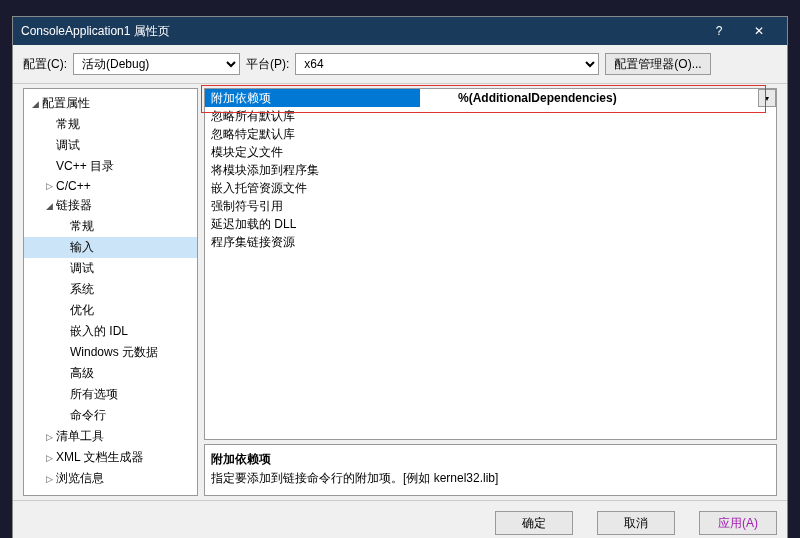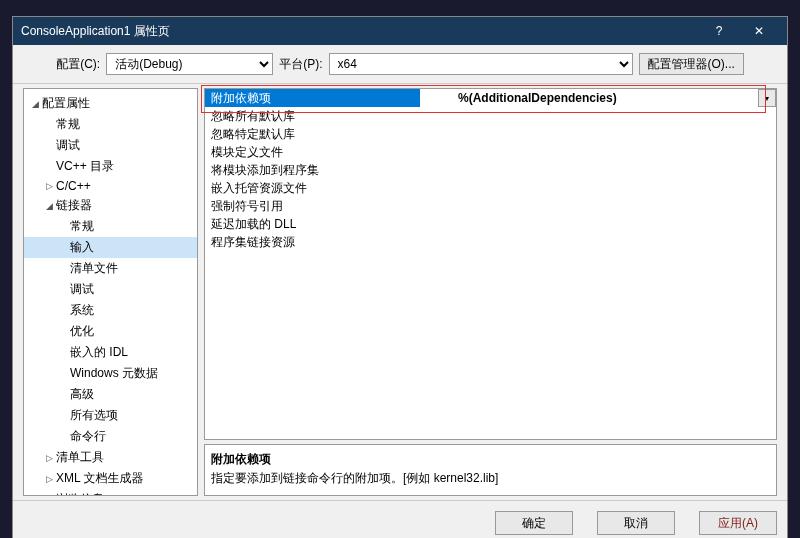--- a/index.html
+++ b/index.html
@@ -1,21 +1,21 @@
 <!DOCTYPE html>
 <html><head>
   <meta charset="utf-8">
   <style>
     * { box-sizing: border-box; margin: 0; padding: 0; font-family: "Microsoft YaHei", "Segoe UI", sans-serif; font-size: 12px; }
     body { background: #1a1a2e; width: 800px; height: 538px; overflow: hidden; }
     .dialog { position: absolute; left: 12px; top: 16px; width: 776px; height: 530px; background: #f0f0f0; border: 1px solid #888; display: flex; flex-direction: column; }
     .titlebar { height: 28px; background: #1a3a5c; color: #fff; display: flex; align-items: center; padding: 0 8px; }
     .titlebar-title { flex: 1; font-size: 12px; }
     .titlebar-btn { width: 40px; height: 28px; display: flex; align-items: center; justify-content: center; color: #fff; cursor: pointer; }
-    .toolbar { padding: 8px 10px; display: flex; align-items: center; gap: 6px; border-bottom: 1px solid #ccc; justify-content: center; }
+    .toolbar { padding: 8px 10px; display: flex; align-items: center; gap: 6px; border-bottom: 1px solid #ccc; }
     .toolbar label { white-space: nowrap; }
     .combo { height: 22px; border: 1px solid #999; background: #fff; padding: 0 4px; }
     .combo.config { width: 167px; }
     .combo.platform { width: 304px; }
     .btn-small { height: 22px; padding: 0 8px; border: 1px solid #999; background: #e8e8e8; cursor: pointer; }
     .content { flex: 1; display: flex; padding: 4px 10px 4px 10px; gap: 6px; overflow: hidden; }
     .tree { width: 175px; border: 1px solid #999; background: #fff; overflow-y: auto; padding: 4px 0; }
     .tree-item { padding: 2px 4px 2px 8px; cursor: pointer; white-space: nowrap; display: flex; align-items: center; }
     .tree-item.selected { background: #cce4f7; }
     .tree-toggle { width: 10px; display: inline-block; font-size: 9px; color: #555; }
@@ -28,21 +28,21 @@
     .prop-row.selected .prop-name { background: #0078d4; color: #fff; }
     .prop-name { width: 215px; padding-left: 6px; }
     .prop-value { flex: 1; padding-left: 6px; }
     .prop-value.bold { font-weight: bold; margin-left: 32px; }
     .dropdown-btn { width: 18px; height: 18px; border: 1px solid #999; background: #e8e8e8; display: flex; align-items: center; justify-content: center; font-size: 8px; position: absolute; right: 0; top: 0; cursor: pointer; }
     .redbox { position: absolute; border: 1px solid #d33; pointer-events: none; }
     .desc { border: 1px solid #999; background: #fff; padding: 6px; height: 52px; }
     .desc-title { font-weight: bold; margin-bottom: 2px; }
     .footer { padding: 10px; display: flex; justify-content: flex-end; gap: 24px; border-top: 1px solid #ccc; }
     .btn { min-width: 78px; height: 24px; border: 1px solid #999; background: #e8e8e8; cursor: pointer; }
-    .btn.disabled { color: #7f1d1d; }
+    .btn.disabled { color: #a21caf; }
   </style>
 </head>
 <body>
 
 <div class="dialog">
   <div class="titlebar">
     <span class="titlebar-title">ConsoleApplication1 属性页</span>
     <div class="titlebar-btn">?</div>
     <div class="titlebar-btn">✕</div>
   </div>
@@ -85,24 +85,20 @@
           <span class="tree-toggle">◢</span>
           <span class="tree-label">链接器</span>
         </div>
         <div class="tree-item indent-2">
           <span class="tree-toggle"></span>
           <span class="tree-label">常规</span>
         </div>
         <div class="tree-item indent-2 selected">
           <span class="tree-toggle"></span>
           <span class="tree-label">输入</span>
-        </div>
-        <div class="tree-item indent-2">
-          <span class="tree-toggle"></span>
-          <span class="tree-label">清单文件</span>
         </div>
         <div class="tree-item indent-2">
           <span class="tree-toggle"></span>
           <span class="tree-label">调试</span>
         </div>
         <div class="tree-item indent-2">
           <span class="tree-toggle"></span>
           <span class="tree-label">系统</span>
         </div>
         <div class="tree-item indent-2">

